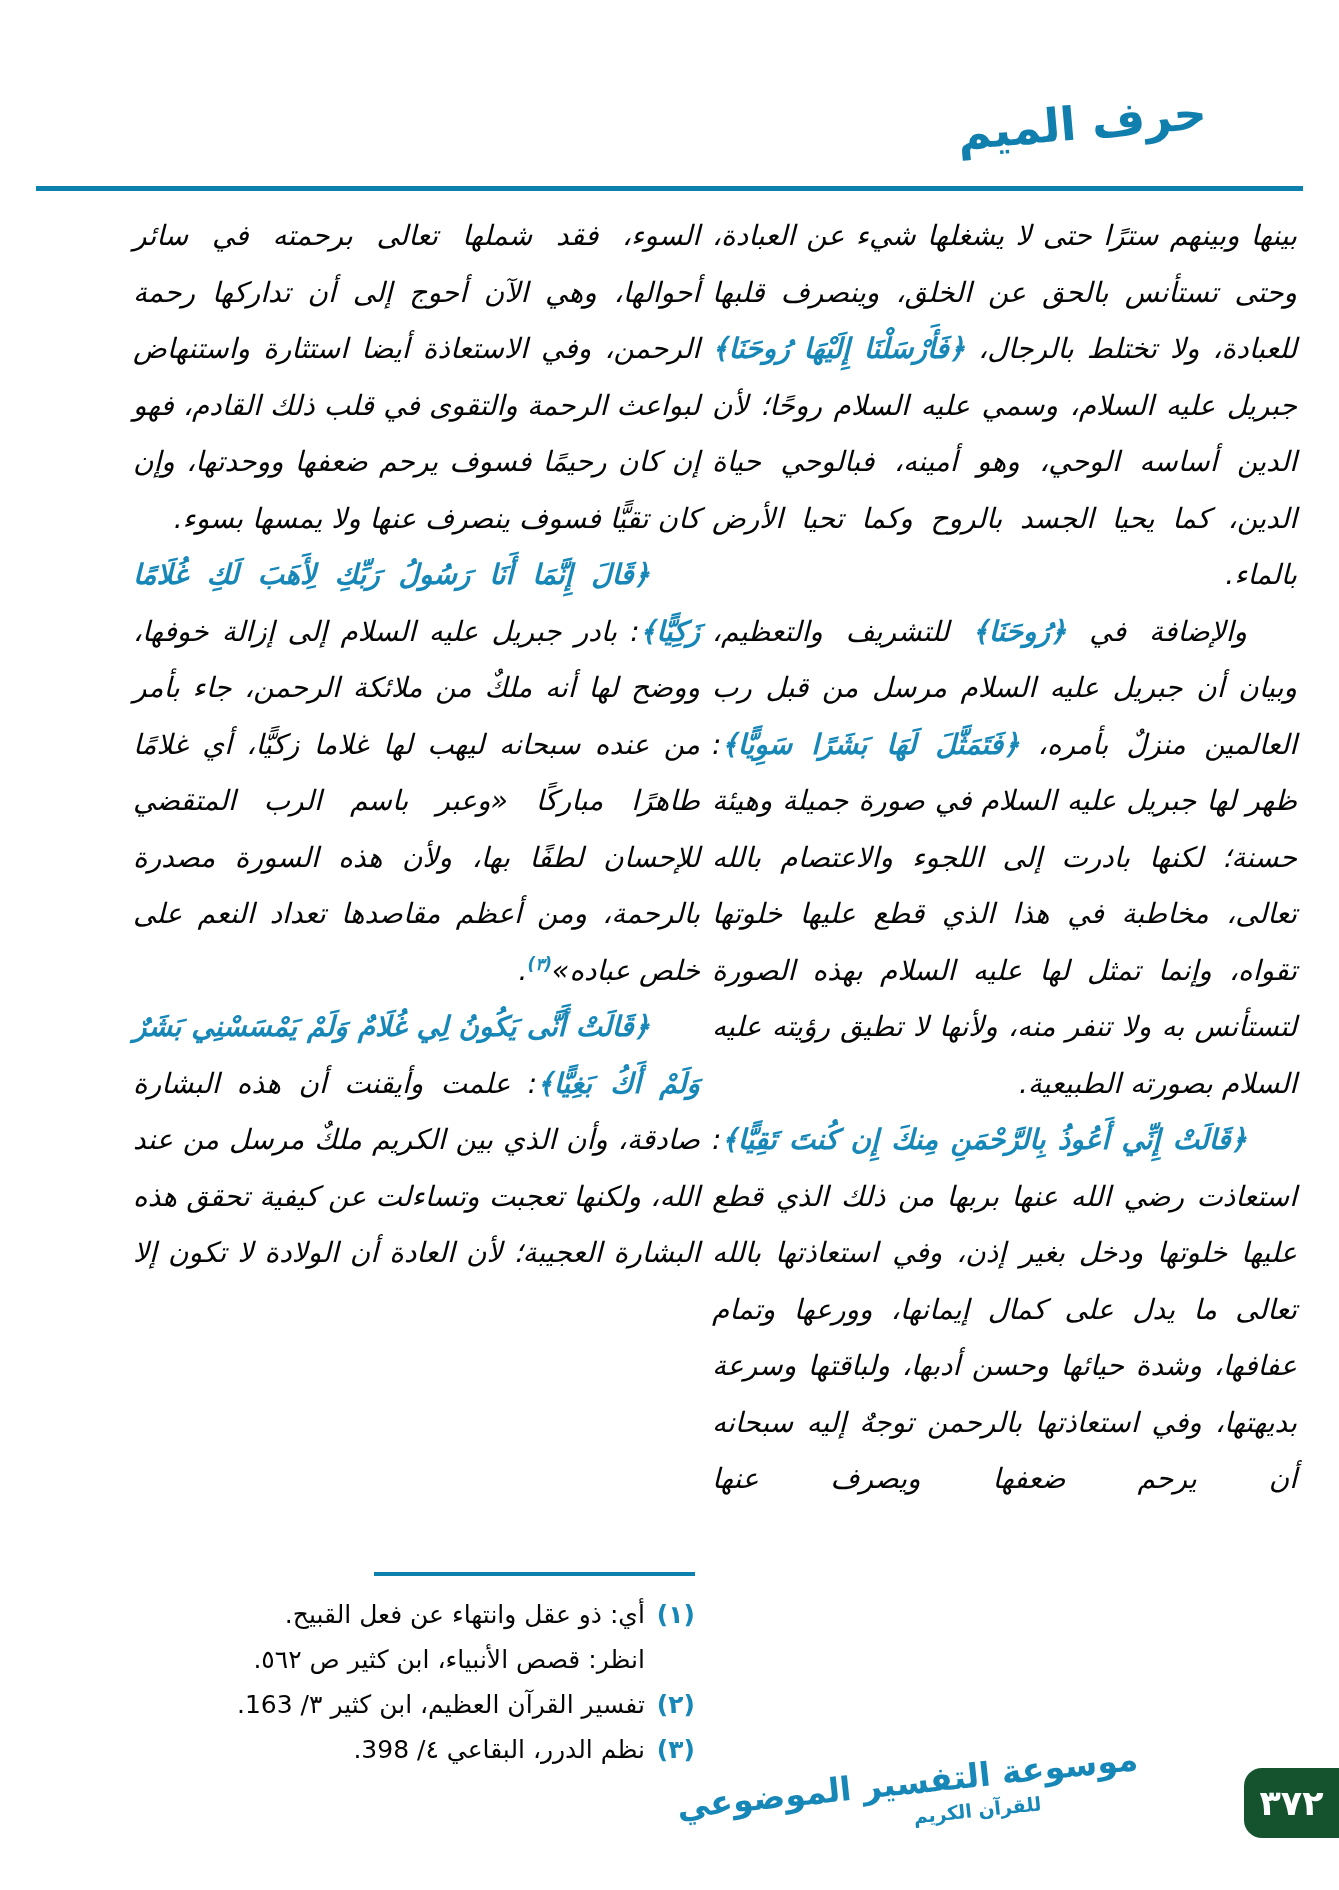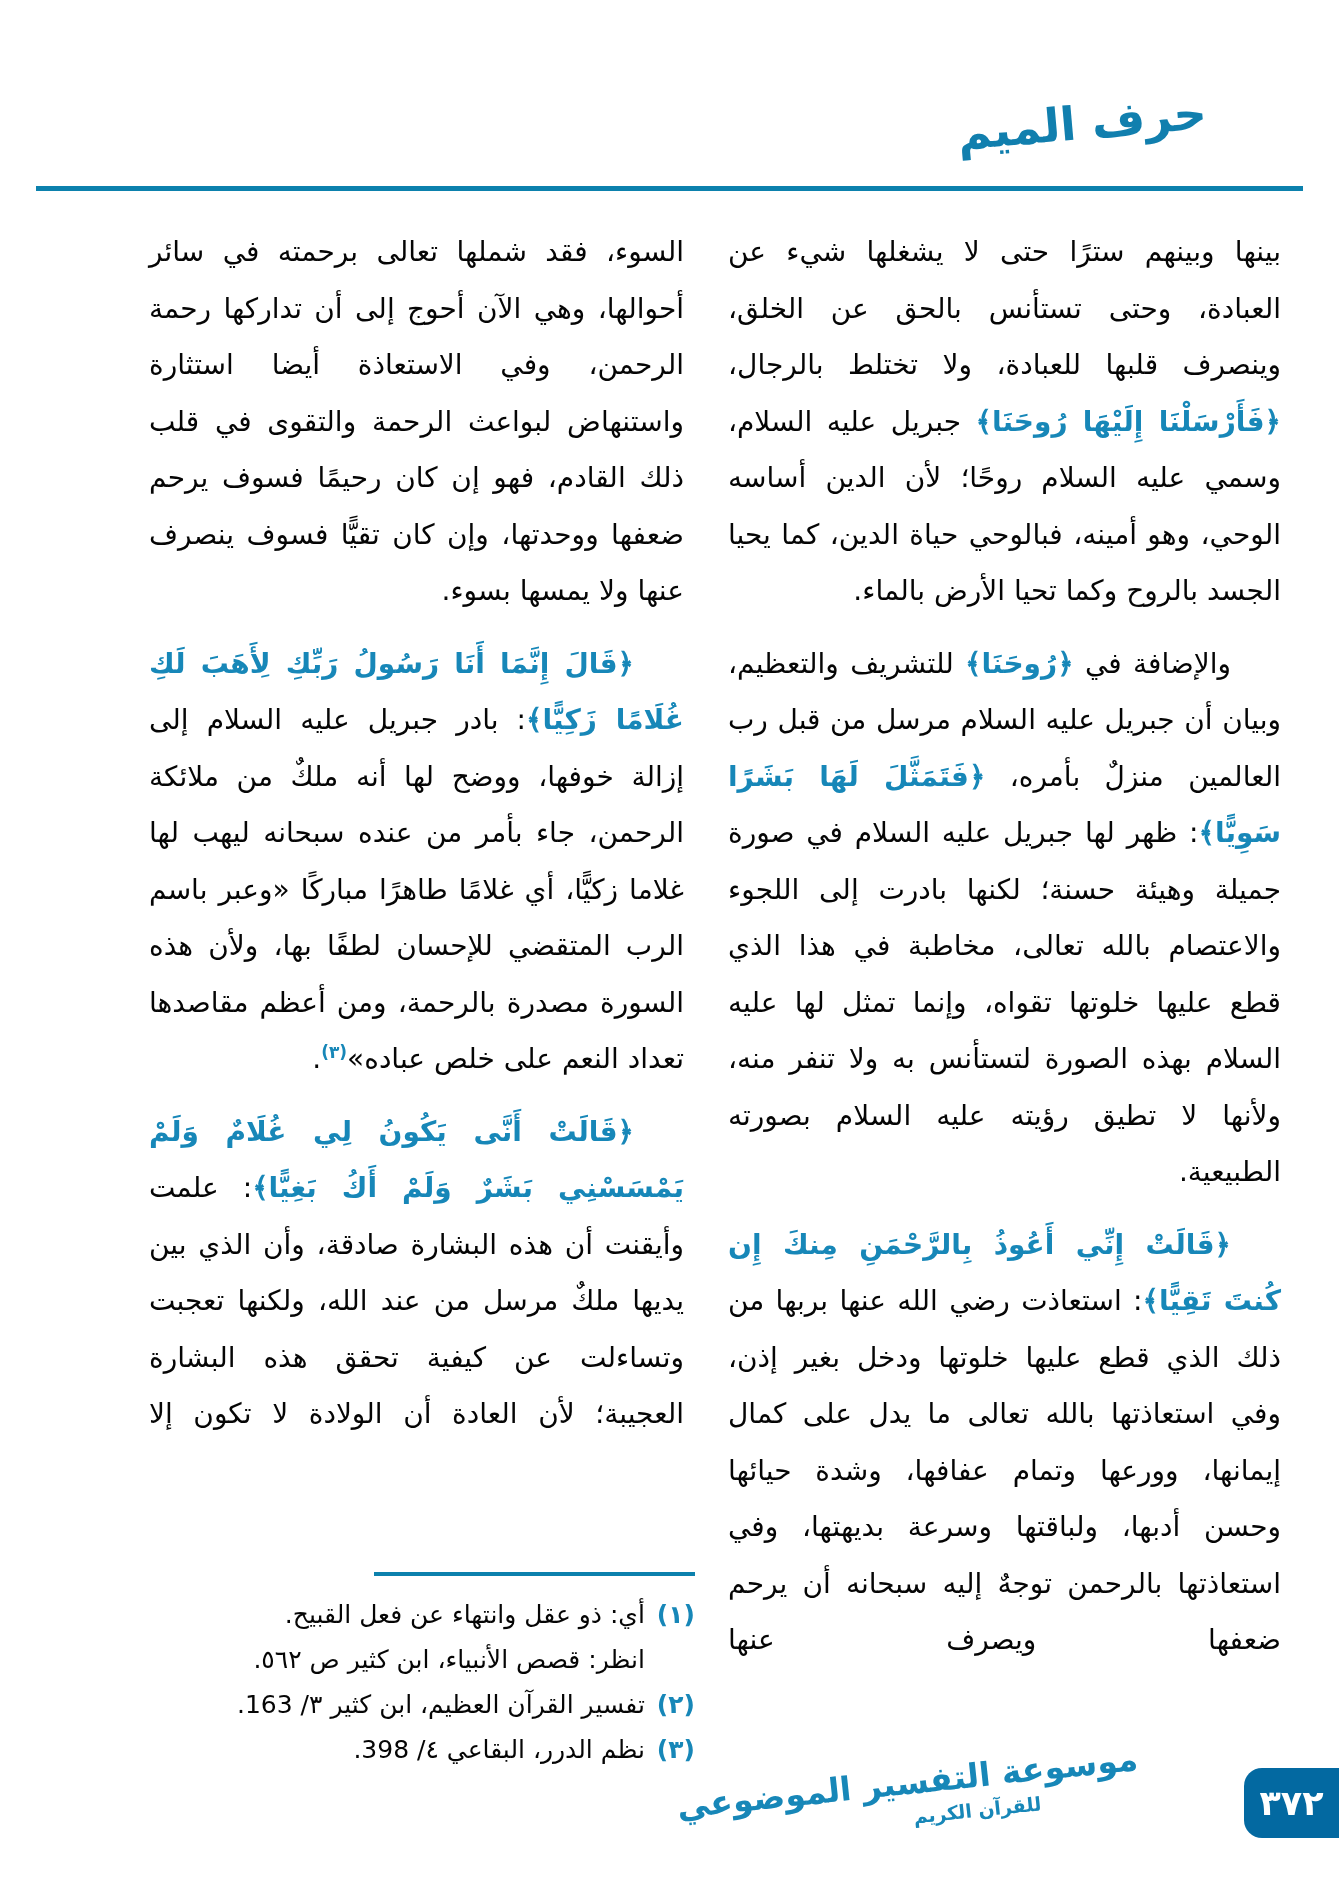--- a/index.html
+++ b/index.html
@@ -13,42 +13,42 @@
     color:#117fae; font-size:46px; font-weight:bold;
     transform:rotate(-5deg); letter-spacing:-2px; white-space:nowrap;
   }
   .header-rule {
     position:absolute; top:186px; left:36px; right:36px; height:5px;
     background:#0c81ad;
   }
   .col { position:absolute; top:208px; color:#050505; }
   .col-right { right:42px;  width:585px; }
   .col-left  { left:133px;  width:567px; }
-  p.para { margin:16px; font-size:28px; line-height:56.5px; text-align:justify; }
+  p.para { margin:0; font-size:28px; line-height:56.5px; text-align:justify;font-style:italic; }
   p.para.indent { text-indent:50px; }
   p.para.jlast { text-align-last:justify; }
   .verse { color:#1787b8; font-weight:bold; }
   sup.fnref { color:#1787b8; font-size:17px; line-height:0; font-weight:bold; }
   .fn-rule {
     position:absolute; top:1572px; left:374px; width:321px; height:4px;
     background:#0c81ad;
   }
   .footnotes { position:absolute; top:1592px; left:133px; width:562px; color:#050505; }
   .footnote { display:flex; gap:12px; font-size:25px; line-height:45px; text-align:right; }
   .fn-marker { color:#1787b8; font-weight:bold; flex:0 0 auto; }
   .fn-text { flex:1 1 auto; }
   .footer-logo {
     position:absolute; top:1756px; left:810px; width:330px; text-align:center;
     color:#1787b8; transform:rotate(-6deg);
   }
   .logo-line1 { font-size:33px; font-weight:bold; white-space:nowrap; letter-spacing:-1px; }
   .logo-line2 { font-size:19px; font-weight:bold; margin-top:4px; }
   .page-badge {
     position:absolute; top:1768px; right:0; width:95px; height:70px;
-    background:#0369a1; border-radius:18px 0 0 18px;
+    background:#14532d; border-radius:18px 0 0 18px;
     color:#ffffff; font-size:35px; font-weight:bold;
     display:flex; align-items:center; justify-content:center;
   }
 </style>
 </head>
 <body>
 
 <div class="page">
 
   <div class="header-title">حرف الميم</div>
@@ -57,21 +57,21 @@
 
   <div class="col col-right" id="col-right">
       <p class="para"><span class="body-text">بينها وبينهم سترًا حتى لا يشغلها شيء عن العبادة، وحتى تستأنس بالحق عن الخلق، وينصرف قلبها للعبادة، ولا تختلط بالرجال، </span><span class="verse">﴿فَأَرْسَلْنَا إِلَيْهَا رُوحَنَا﴾</span><span class="body-text"> جبريل عليه السلام، وسمي عليه السلام روحًا؛ لأن الدين أساسه الوحي، وهو أمينه، فبالوحي حياة الدين، كما يحيا الجسد بالروح وكما تحيا الأرض بالماء.</span></p>
       <p class="para indent"><span class="body-text">والإضافة في </span><span class="verse">﴿رُوحَنَا﴾</span><span class="body-text"> للتشريف والتعظيم، وبيان أن جبريل عليه السلام مرسل من قبل رب العالمين منزلٌ بأمره، </span><span class="verse">﴿فَتَمَثَّلَ لَهَا بَشَرًا سَوِيًّا﴾</span><span class="body-text">: ظهر لها جبريل عليه السلام في صورة جميلة وهيئة حسنة؛ لكنها بادرت إلى اللجوء والاعتصام بالله تعالى، مخاطبة في هذا الذي قطع عليها خلوتها تقواه، وإنما تمثل لها عليه السلام بهذه الصورة لتستأنس به ولا تنفر منه، ولأنها لا تطيق رؤيته عليه السلام بصورته الطبيعية.</span></p>
       <p class="para indent jlast"><span class="verse">﴿قَالَتْ إِنِّي أَعُوذُ بِالرَّحْمَنِ مِنكَ إِن كُنتَ تَقِيًّا﴾</span><span class="body-text">: استعاذت رضي الله عنها بربها من ذلك الذي قطع عليها خلوتها ودخل بغير إذن، وفي استعاذتها بالله تعالى ما يدل على كمال إيمانها، وورعها وتمام عفافها، وشدة حيائها وحسن أدبها، ولباقتها وسرعة بديهتها، وفي استعاذتها بالرحمن توجهٌ إليه سبحانه أن يرحم ضعفها ويصرف عنها</span></p>
     </div>
 
   <div class="col col-left" id="col-left">
       <p class="para"><span class="body-text">السوء، فقد شملها تعالى برحمته في سائر أحوالها، وهي الآن أحوج إلى أن تداركها رحمة الرحمن، وفي الاستعاذة أيضا استثارة واستنهاض لبواعث الرحمة والتقوى في قلب ذلك القادم، فهو إن كان رحيمًا فسوف يرحم ضعفها ووحدتها، وإن كان تقيًّا فسوف ينصرف عنها ولا يمسها بسوء.</span></p>
       <p class="para indent"><span class="verse">﴿قَالَ إِنَّمَا أَنَا رَسُولُ رَبِّكِ لِأَهَبَ لَكِ غُلَامًا زَكِيًّا﴾</span><span class="body-text">: بادر جبريل عليه السلام إلى إزالة خوفها، ووضح لها أنه ملكٌ من ملائكة الرحمن، جاء بأمر من عنده سبحانه ليهب لها غلاما زكيًّا، أي غلامًا طاهرًا مباركًا «وعبر باسم الرب المتقضي للإحسان لطفًا بها، ولأن هذه السورة مصدرة بالرحمة، ومن أعظم مقاصدها تعداد النعم على خلص عباده»</span><sup class="fnref">(٣)</sup><span class="body-text">.</span></p>
-      <p class="para indent jlast"><span class="verse">﴿قَالَتْ أَنَّى يَكُونُ لِي غُلَامٌ وَلَمْ يَمْسَسْنِي بَشَرٌ وَلَمْ أَكُ بَغِيًّا﴾</span><span class="body-text">: علمت وأيقنت أن هذه البشارة صادقة، وأن الذي بين يديها ملكٌ مرسل من عند الله، ولكنها تعجبت وتساءلت عن كيفية تحقق هذه البشارة العجيبة؛ لأن العادة أن الولادة لا تكون إلا</span></p>
+      <p class="para indent jlast"><span class="verse">﴿قَالَتْ أَنَّى يَكُونُ لِي غُلَامٌ وَلَمْ يَمْسَسْنِي بَشَرٌ وَلَمْ أَكُ بَغِيًّا﴾</span><span class="body-text">: علمت وأيقنت أن هذه البشارة صادقة، وأن الذي بين الكريم ملكٌ مرسل من عند الله، ولكنها تعجبت وتساءلت عن كيفية تحقق هذه البشارة العجيبة؛ لأن العادة أن الولادة لا تكون إلا</span></p>
     </div>
 
   <div class="fn-rule"></div>
 
   <div class="footnotes" id="footnotes">
       <div class="footnote">
         <span class="fn-marker">(١)</span>
         <span class="fn-text">أي: ذو عقل وانتهاء عن فعل القبيح.<br>انظر: قصص الأنبياء، ابن كثير ص ٥٦٢.</span>
       </div>
       <div class="footnote">

